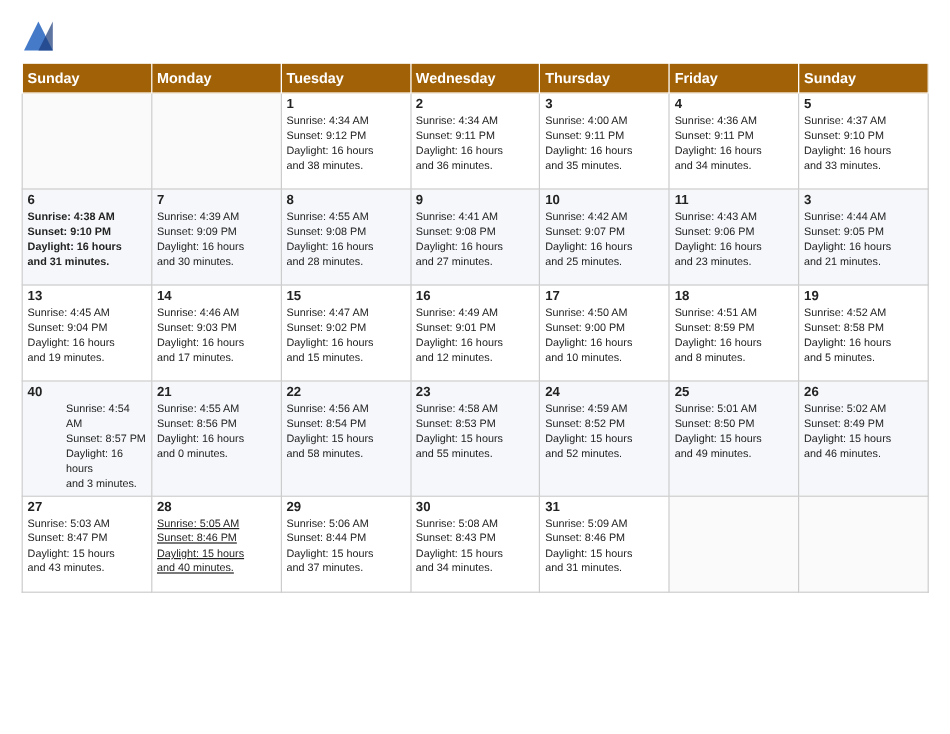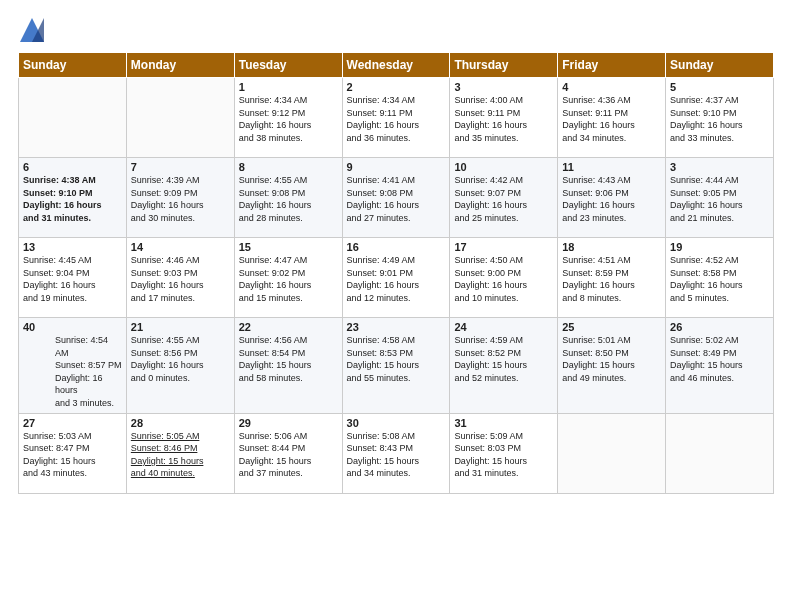--- a/index.html
+++ b/index.html
@@ -352,21 +352,21 @@
           <td>
             <span class="day-num">30</span>
             <div class="day-info" style="white-space: pre-line;">Sunrise: 5:08 AM
 Sunset: 8:43 PM
 Daylight: 15 hours
 and 34 minutes.</div>
           </td>
           <td>
             <span class="day-num">31</span>
             <div class="day-info" style="white-space: pre-line;">Sunrise: 5:09 AM
-Sunset: 8:03 PM
+Sunset: 8:46 PM
 Daylight: 15 hours
 and 31 minutes.</div>
           </td>
           <td class="empty-cell"></td>
           <td class="empty-cell"></td>
         </tr>
       </tbody>
   </table>
 </div>
 

